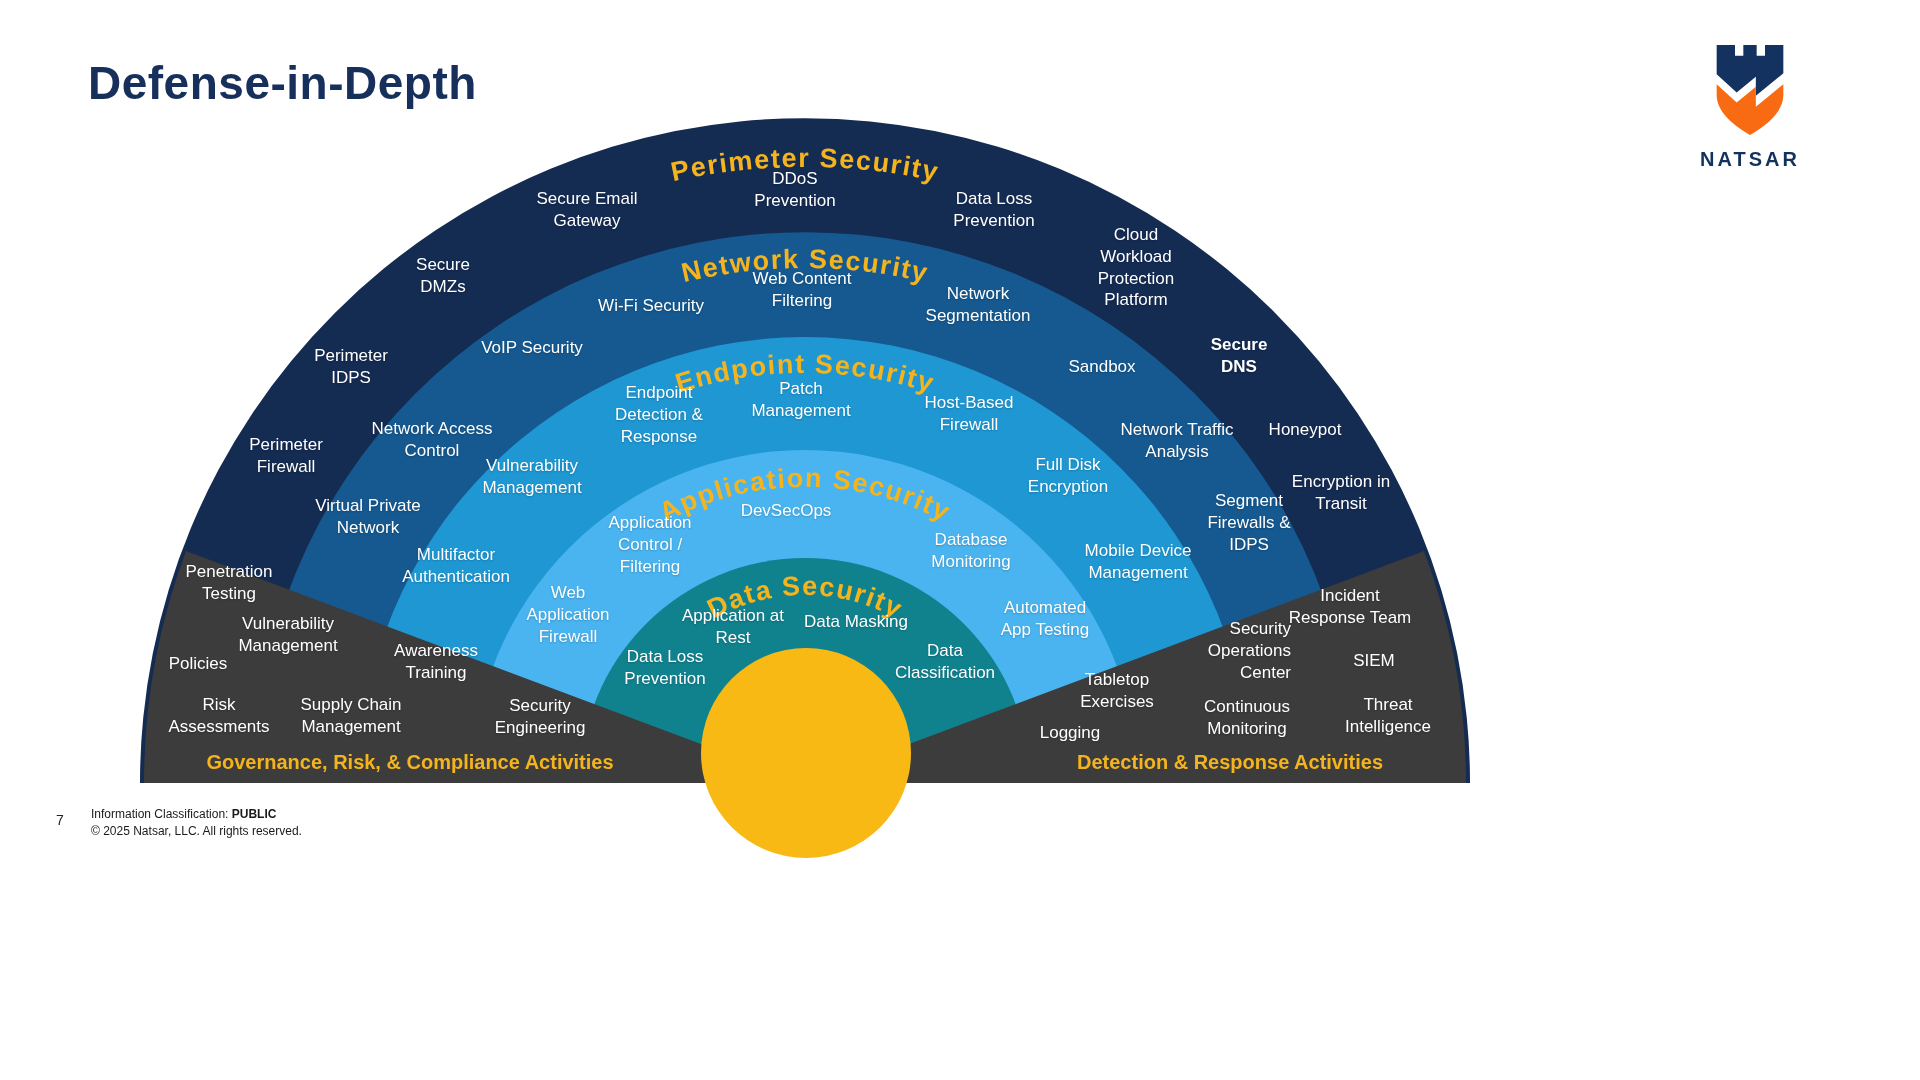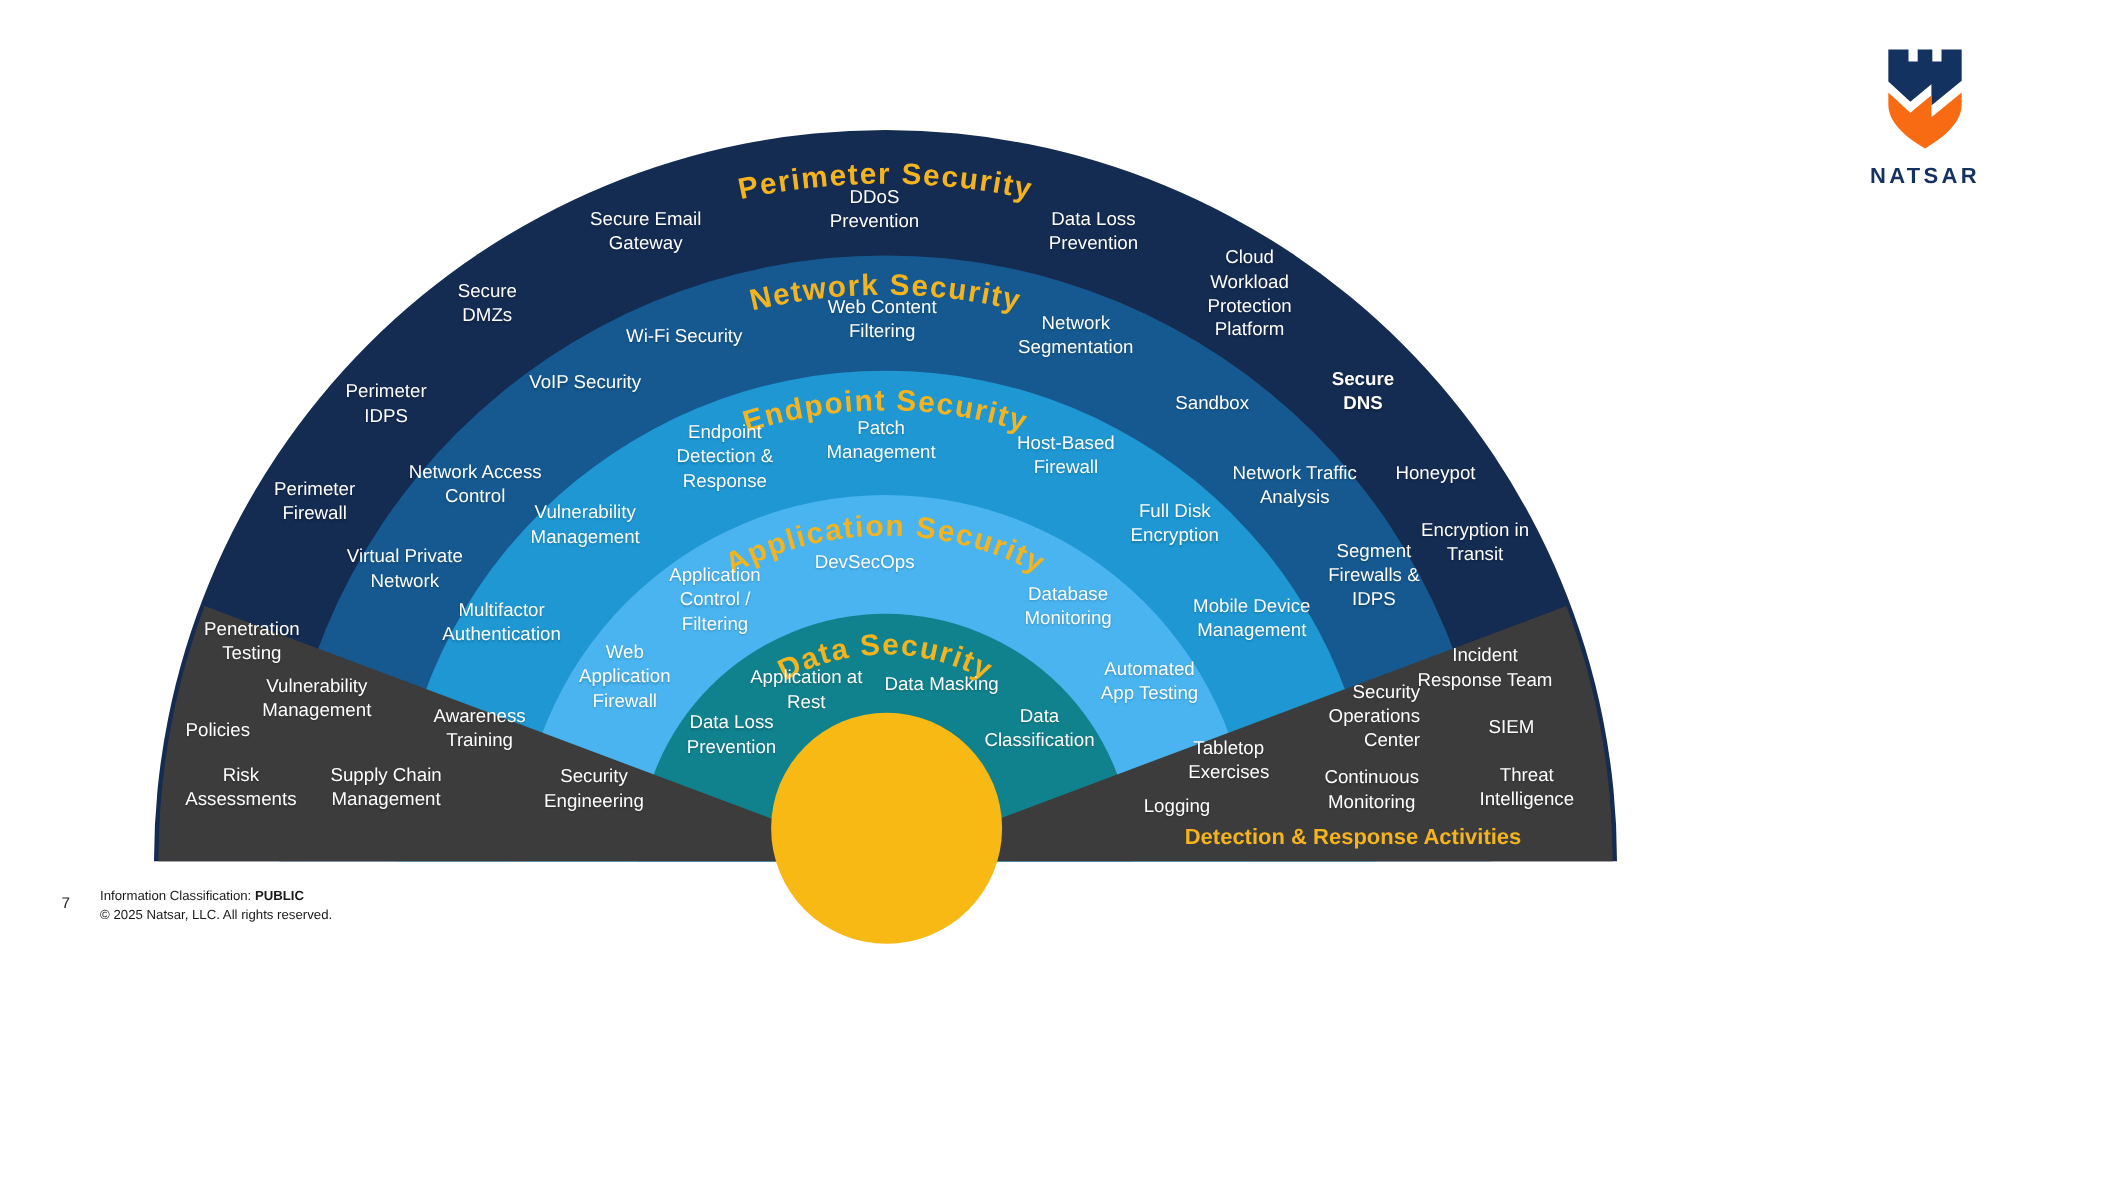--- a/index.html
+++ b/index.html
@@ -21,20 +21,21 @@
   .logo .brand{margin-top:4px;font-size:20px;font-weight:700;color:#14325F;letter-spacing:3px;}
   .page-num{position:absolute;left:56px;top:812px;font-size:14px;color:#222;}
   .footer{position:absolute;left:91px;top:806px;font-size:12px;color:#1a1a1a;line-height:1.4;}
   .footer b{font-weight:700;}
 </style>
 </head>
 <body>
 
 <div class="stage">
 
+  <div class="slide-title">Defense-in-Depth</div>
 
   <div class="logo">
     <svg width="86" height="100" viewBox="0 0 100 120">
       <path d="M10 6 H32 V19 H42 V6 H58 V19 H68 V6 H90 V40 L57 67 V44 L34 63 L10 41 Z" fill="#14325F"></path>
       <path d="M10 53 L34 75 L57 56 V80 L90 53 V66 C90 84 74 100 50 114 C26 100 10 84 10 66 Z" fill="#F96B13"></path>
     </svg>
     <div class="brand">NATSAR</div>
   </div>
 
   <svg class="diagram-svg" width="1920" height="1080" viewBox="0 0 1920 1080">
@@ -78,21 +79,21 @@
   <div class="item" style="left:795px;top:190px;width:90px;">DDoS Prevention</div>
   <div class="item" style="left:994px;top:210px;width:90px;">Data Loss Prevention</div>
   <div class="item" style="left:443px;top:276px;width:70px;">Secure DMZs</div>
   <div class="item" style="left:1136px;top:267px;width:90px;">Cloud Workload Protection Platform</div>
   <div class="item" style="left:351px;top:367px;width:85px;">Perimeter IDPS</div>
   <div class="item" style="left:1239px;top:356px;width:65px;font-weight:bold;">Secure DNS</div>
   <div class="item" style="left:286px;top:456px;width:85px;">Perimeter Firewall</div>
   <div class="item" style="left:1305px;top:430px;width:100px;">Honeypot</div>
   <div class="item" style="left:1341px;top:493px;width:105px;">Encryption in Transit</div>
 
-  <div class="item" style="left:622px;top:306px;width:130px;">Wi-Fi Security</div>
+  <div class="item" style="left:651px;top:306px;width:130px;">Wi-Fi Security</div>
   <div class="item" style="left:802px;top:290px;width:105px;">Web Content Filtering</div>
   <div class="item" style="left:978px;top:305px;width:115px;">Network Segmentation</div>
   <div class="item" style="left:532px;top:348px;width:120px;">VoIP Security</div>
   <div class="item" style="left:1102px;top:367px;width:100px;">Sandbox</div>
   <div class="item" style="left:432px;top:440px;width:135px;">Network Access Control</div>
   <div class="item" style="left:1177px;top:441px;width:125px;">Network Traffic Analysis</div>
   <div class="item" style="left:368px;top:517px;width:115px;">Virtual Private Network</div>
   <div class="item" style="left:1249px;top:523px;width:95px;">Segment Firewalls &amp; IDPS</div>
 
   <div class="item" style="left:659px;top:415px;width:105px;">Endpoint Detection &amp; Response</div>
@@ -114,20 +115,21 @@
   <div class="item" style="left:665px;top:668px;width:90px;">Data Loss Prevention</div>
   <div class="item" style="left:945px;top:662px;width:105px;">Data Classification</div>
 
   <div class="item" style="left:229px;top:583px;width:105px;">Penetration Testing</div>
   <div class="item" style="left:288px;top:635px;width:115px;">Vulnerability Management</div>
   <div class="item" style="left:198px;top:664px;width:90px;">Policies</div>
   <div class="item" style="left:436px;top:662px;width:100px;">Awareness Training</div>
   <div class="item" style="left:219px;top:716px;width:105px;">Risk Assessments</div>
   <div class="item" style="left:351px;top:716px;width:115px;">Supply Chain Management</div>
   <div class="item" style="left:540px;top:717px;width:100px;">Security Engineering</div>
+  <div class="wedge-title" style="left:410px;top:762px;">Governance, Risk, &amp; Compliance Activities</div>
 
   <div class="item" style="left:1350px;top:607px;width:135px;">Incident Response Team</div>
   <div class="item" style="left:1241px;top:651px;width:100px;text-align:right;">Security Operations Center</div>
   <div class="item" style="left:1374px;top:661px;width:80px;">SIEM</div>
   <div class="item" style="left:1117px;top:691px;width:95px;">Tabletop Exercises</div>
   <div class="item" style="left:1247px;top:718px;width:110px;">Continuous Monitoring</div>
   <div class="item" style="left:1388px;top:716px;width:105px;">Threat Intelligence</div>
   <div class="item" style="left:1070px;top:733px;width:90px;">Logging</div>
   <div class="wedge-title" style="left:1230px;top:762px;">Detection &amp; Response Activities</div>
 

